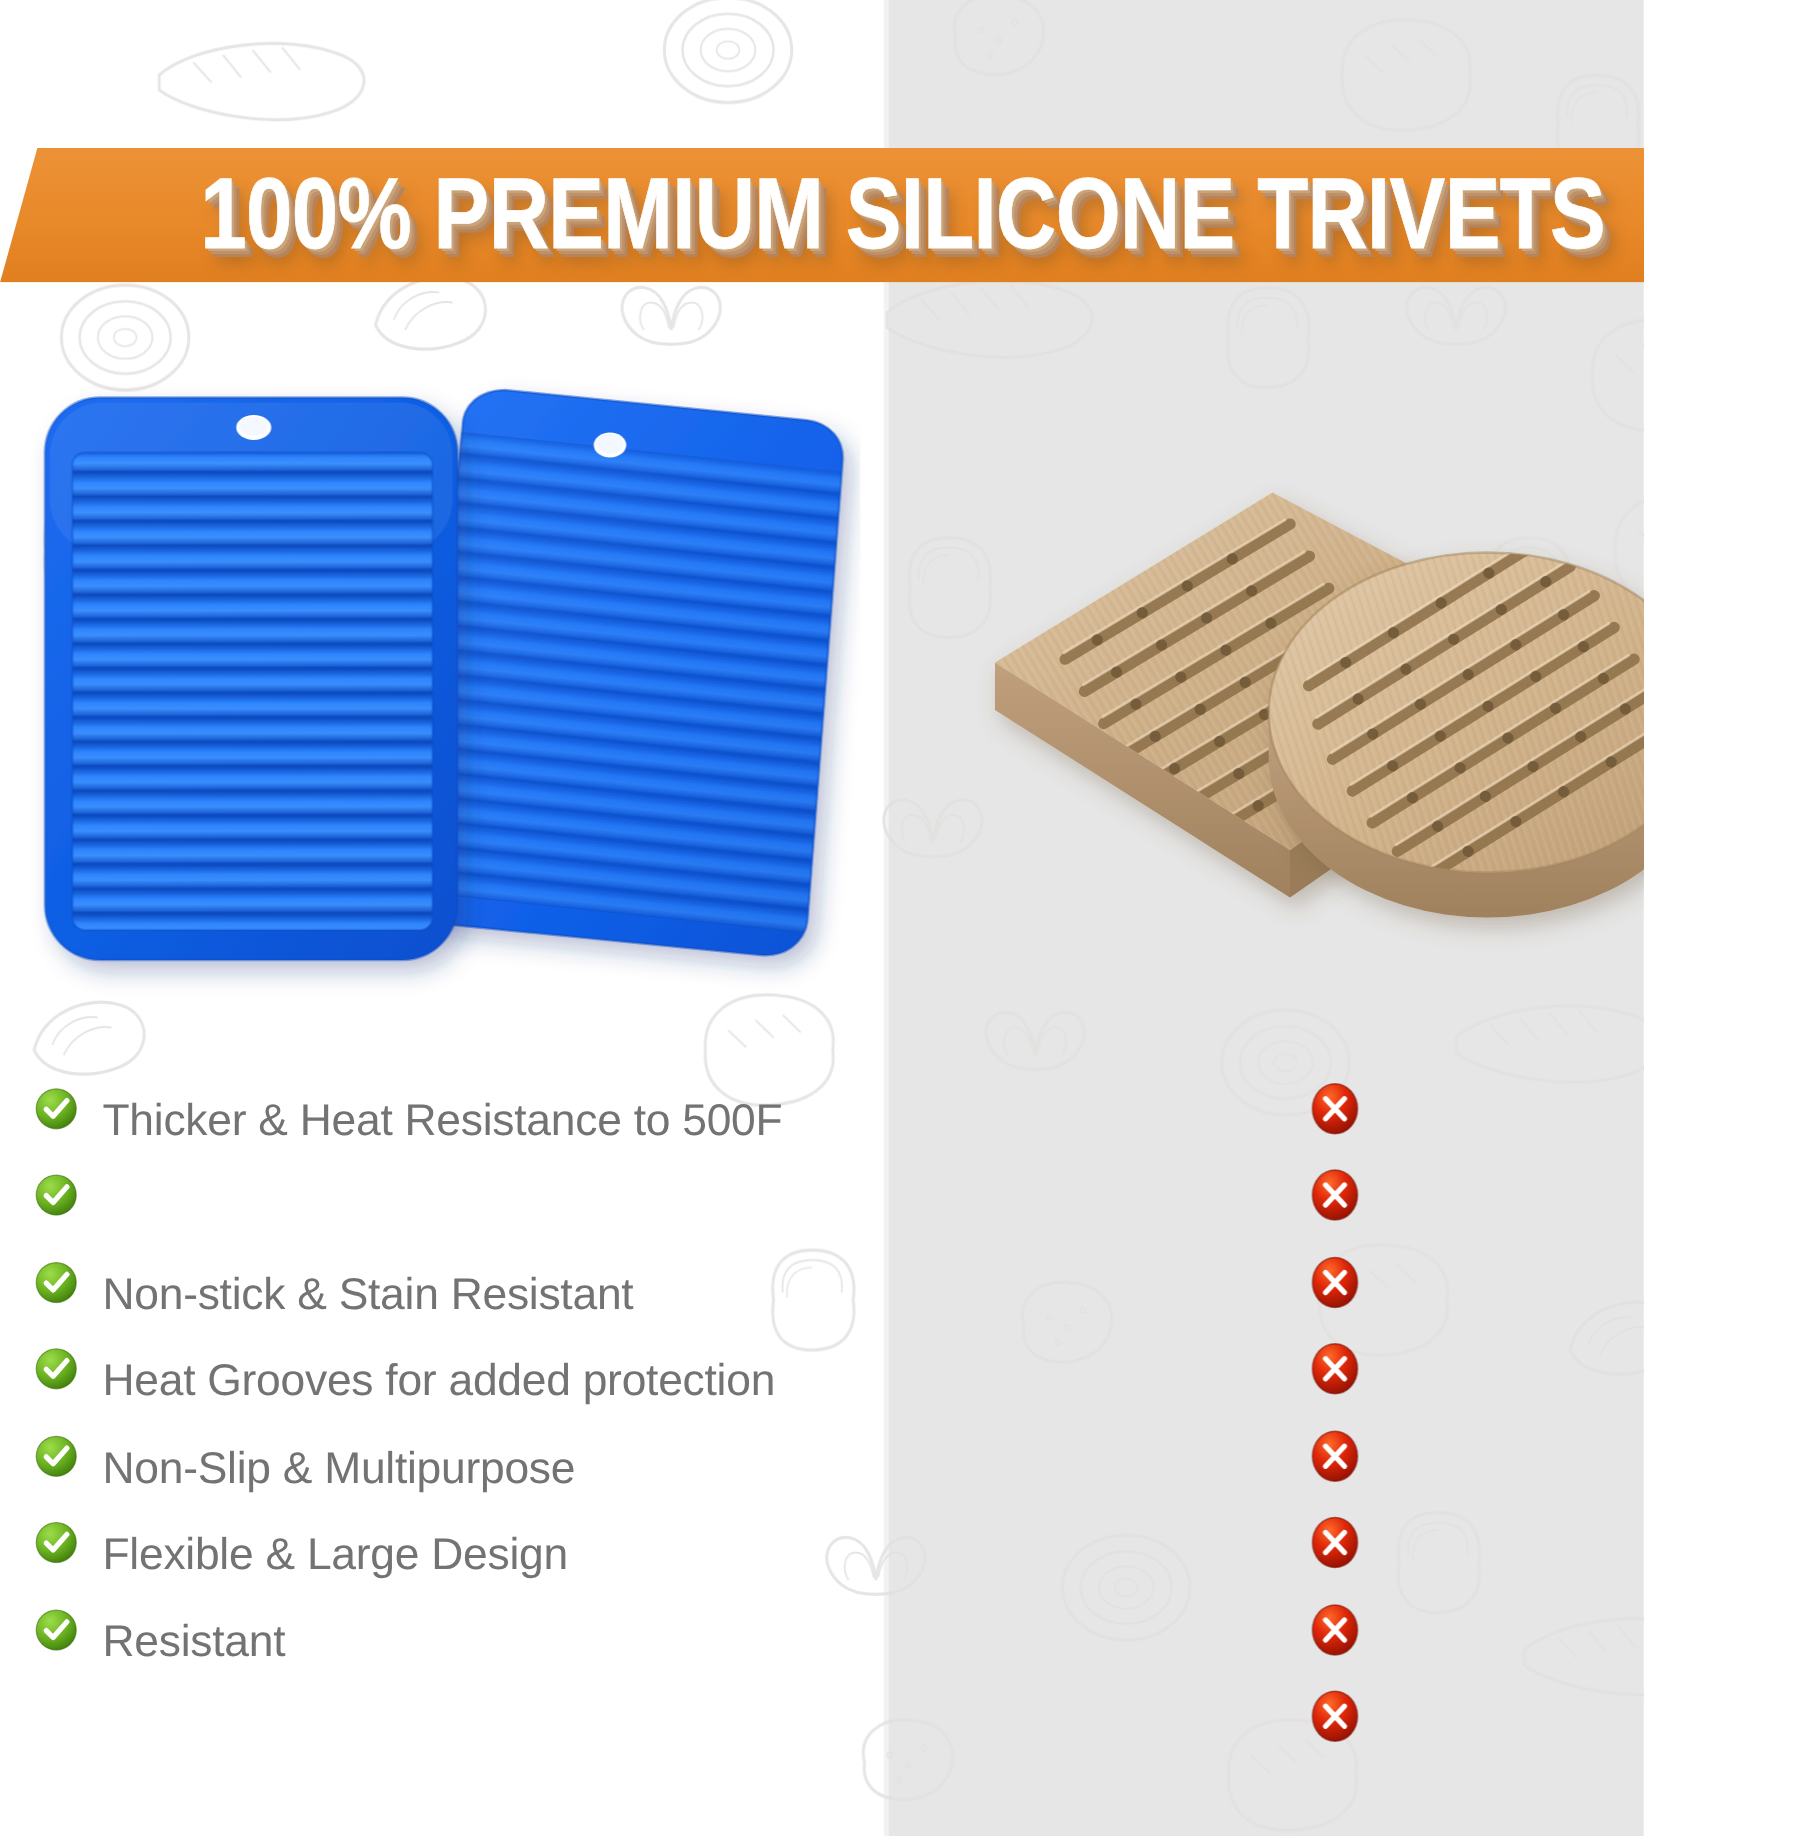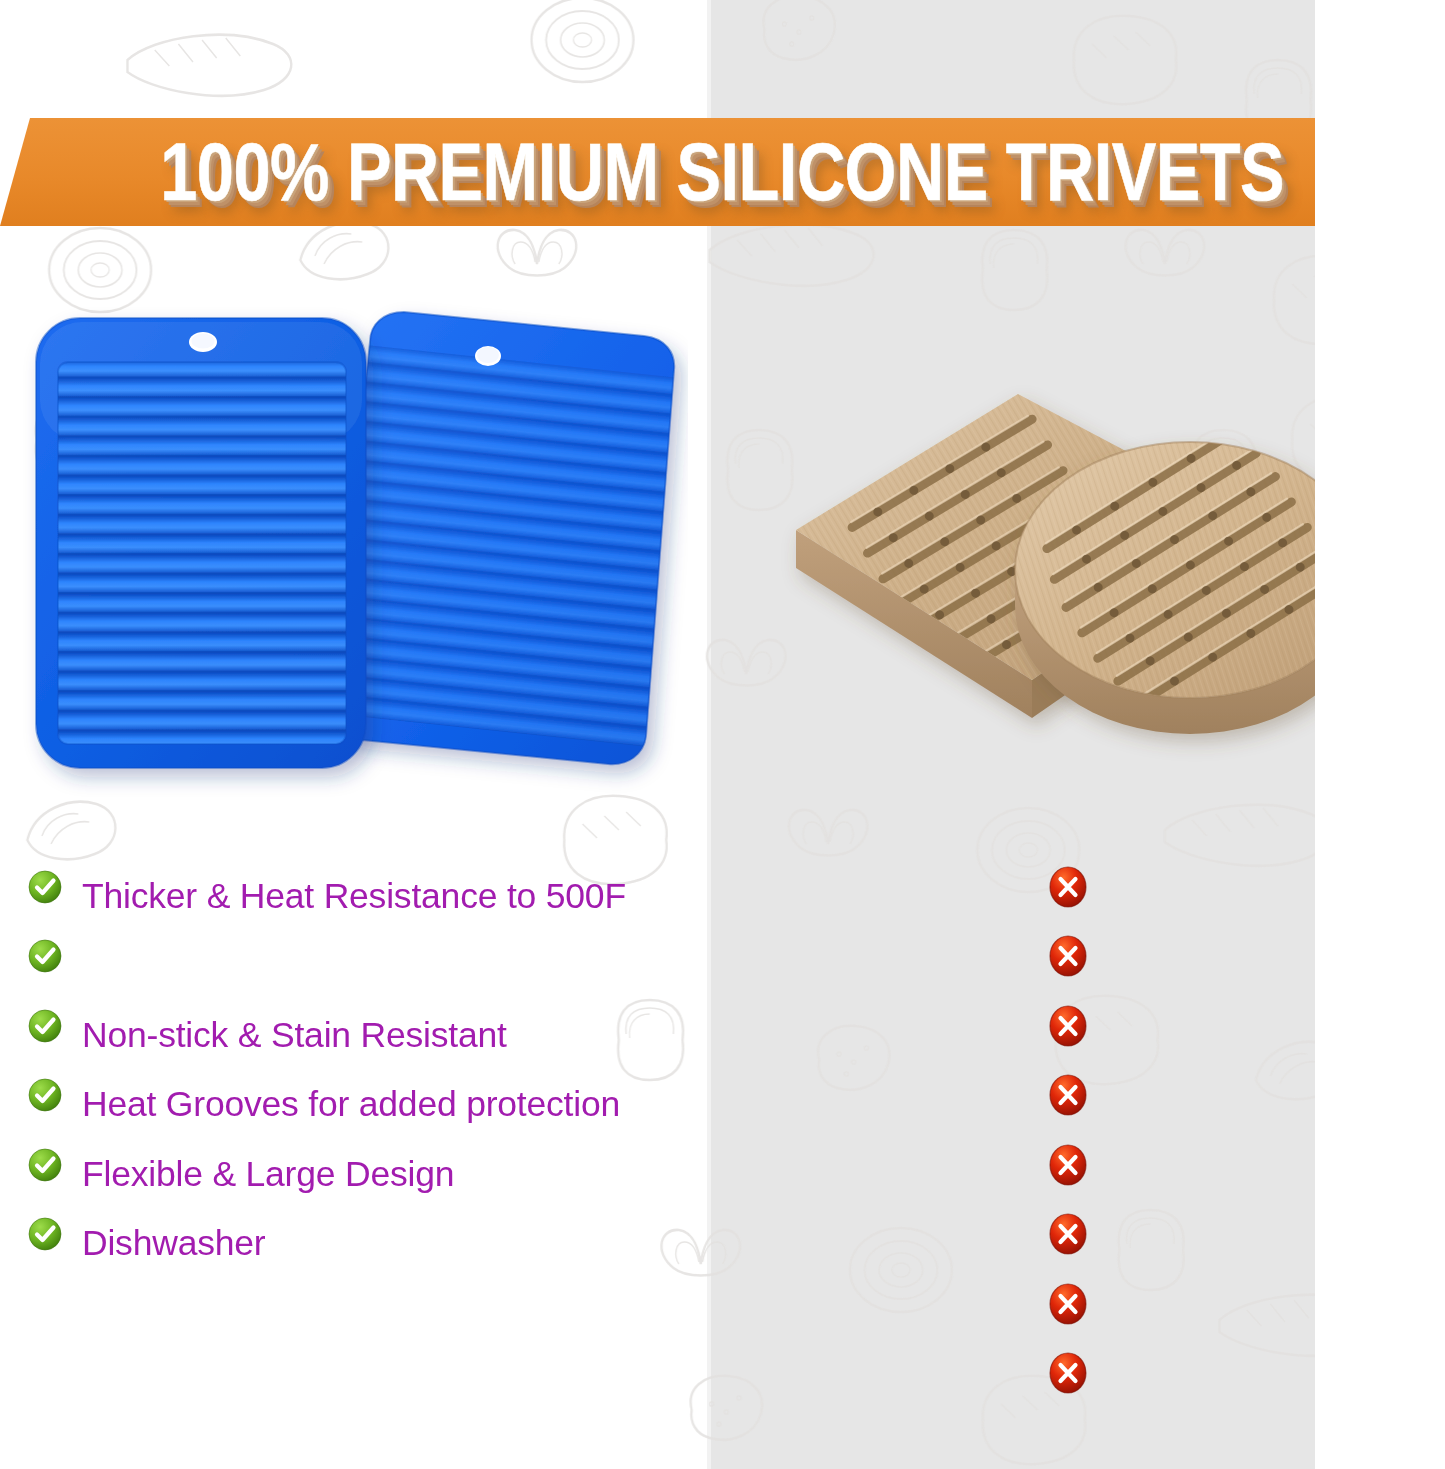--- a/index.html
+++ b/index.html
@@ -98,21 +98,21 @@
   }
   .check-icon {
     flex: 0 0 34px;
     width: 34px; height: 34px;
     margin-right: 20px;
   }
   .check-icon svg, .x-icon svg { display: block; width: 100%; height: 100%; }
   .feature-label {
     font-size: 35.5px;
     line-height: 1.1;
-    color: #a21caf;
+    color: #737373;
     letter-spacing: -0.2px;
     white-space: nowrap;
     margin-top: 19px;
   }
 
   
   .negatives {
     position: absolute;
     top: 852px; left: 1046px;
     width: 44px;
@@ -504,41 +504,51 @@
         <svg viewBox="0 0 34 34">
             <circle cx="17" cy="17" r="16" fill="url(#gck)"></circle>
             <circle cx="17" cy="17" r="16" fill="none" stroke="#39700a" stroke-width="1" opacity=".55"></circle>
             <path d="M9 17.5 L14.5 23 L25.5 10.5" fill="none" stroke="#ffffff" stroke-width="4.2" stroke-linecap="round" stroke-linejoin="round"></path>
           </svg>
       </span>
       <span class="feature-label">Heat Grooves for added protection</span>
     </div>
 
 
-
     <div class="feature-row">
       <span class="check-icon">
         <svg viewBox="0 0 34 34">
             <circle cx="17" cy="17" r="16" fill="url(#gck)"></circle>
             <circle cx="17" cy="17" r="16" fill="none" stroke="#39700a" stroke-width="1" opacity=".55"></circle>
             <path d="M9 17.5 L14.5 23 L25.5 10.5" fill="none" stroke="#ffffff" stroke-width="4.2" stroke-linecap="round" stroke-linejoin="round"></path>
           </svg>
       </span>
-      <span class="feature-label">Flexible &amp; Large Design</span>
+      <span class="feature-label">Non-Slip &amp; Multipurpose</span>
     </div>
 
     <div class="feature-row">
       <span class="check-icon">
         <svg viewBox="0 0 34 34">
             <circle cx="17" cy="17" r="16" fill="url(#gck)"></circle>
             <circle cx="17" cy="17" r="16" fill="none" stroke="#39700a" stroke-width="1" opacity=".55"></circle>
             <path d="M9 17.5 L14.5 23 L25.5 10.5" fill="none" stroke="#ffffff" stroke-width="4.2" stroke-linecap="round" stroke-linejoin="round"></path>
           </svg>
       </span>
-      <span class="feature-label">Dishwasher</span>
+      <span class="feature-label">Flexible &amp; Large Design</span>
+    </div>
+
+    <div class="feature-row">
+      <span class="check-icon">
+        <svg viewBox="0 0 34 34">
+            <circle cx="17" cy="17" r="16" fill="url(#gck)"></circle>
+            <circle cx="17" cy="17" r="16" fill="none" stroke="#39700a" stroke-width="1" opacity=".55"></circle>
+            <path d="M9 17.5 L14.5 23 L25.5 10.5" fill="none" stroke="#ffffff" stroke-width="4.2" stroke-linecap="round" stroke-linejoin="round"></path>
+          </svg>
+      </span>
+      <span class="feature-label">Resistant</span>
     </div>
   </div>
 
   <div class="negatives">
     <div class="negative-row">
       <span class="x-icon">
         <svg viewBox="0 0 40 44">
             <defs>
               <radialGradient id="gxx" cx="38%" cy="26%" r="80%">
                 <stop offset="0%" stop-color="#ff6a2a"></stop>

